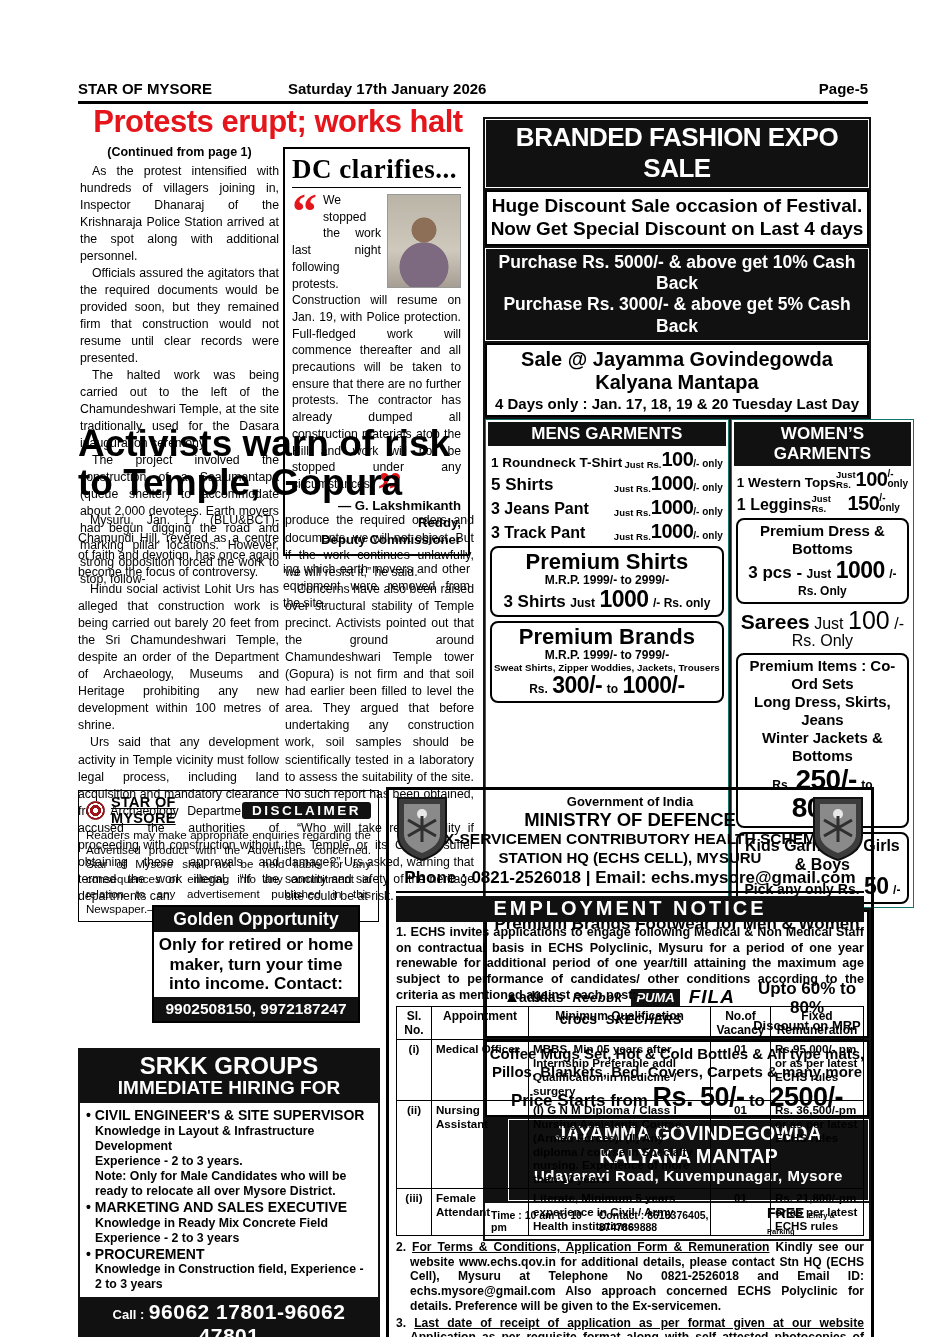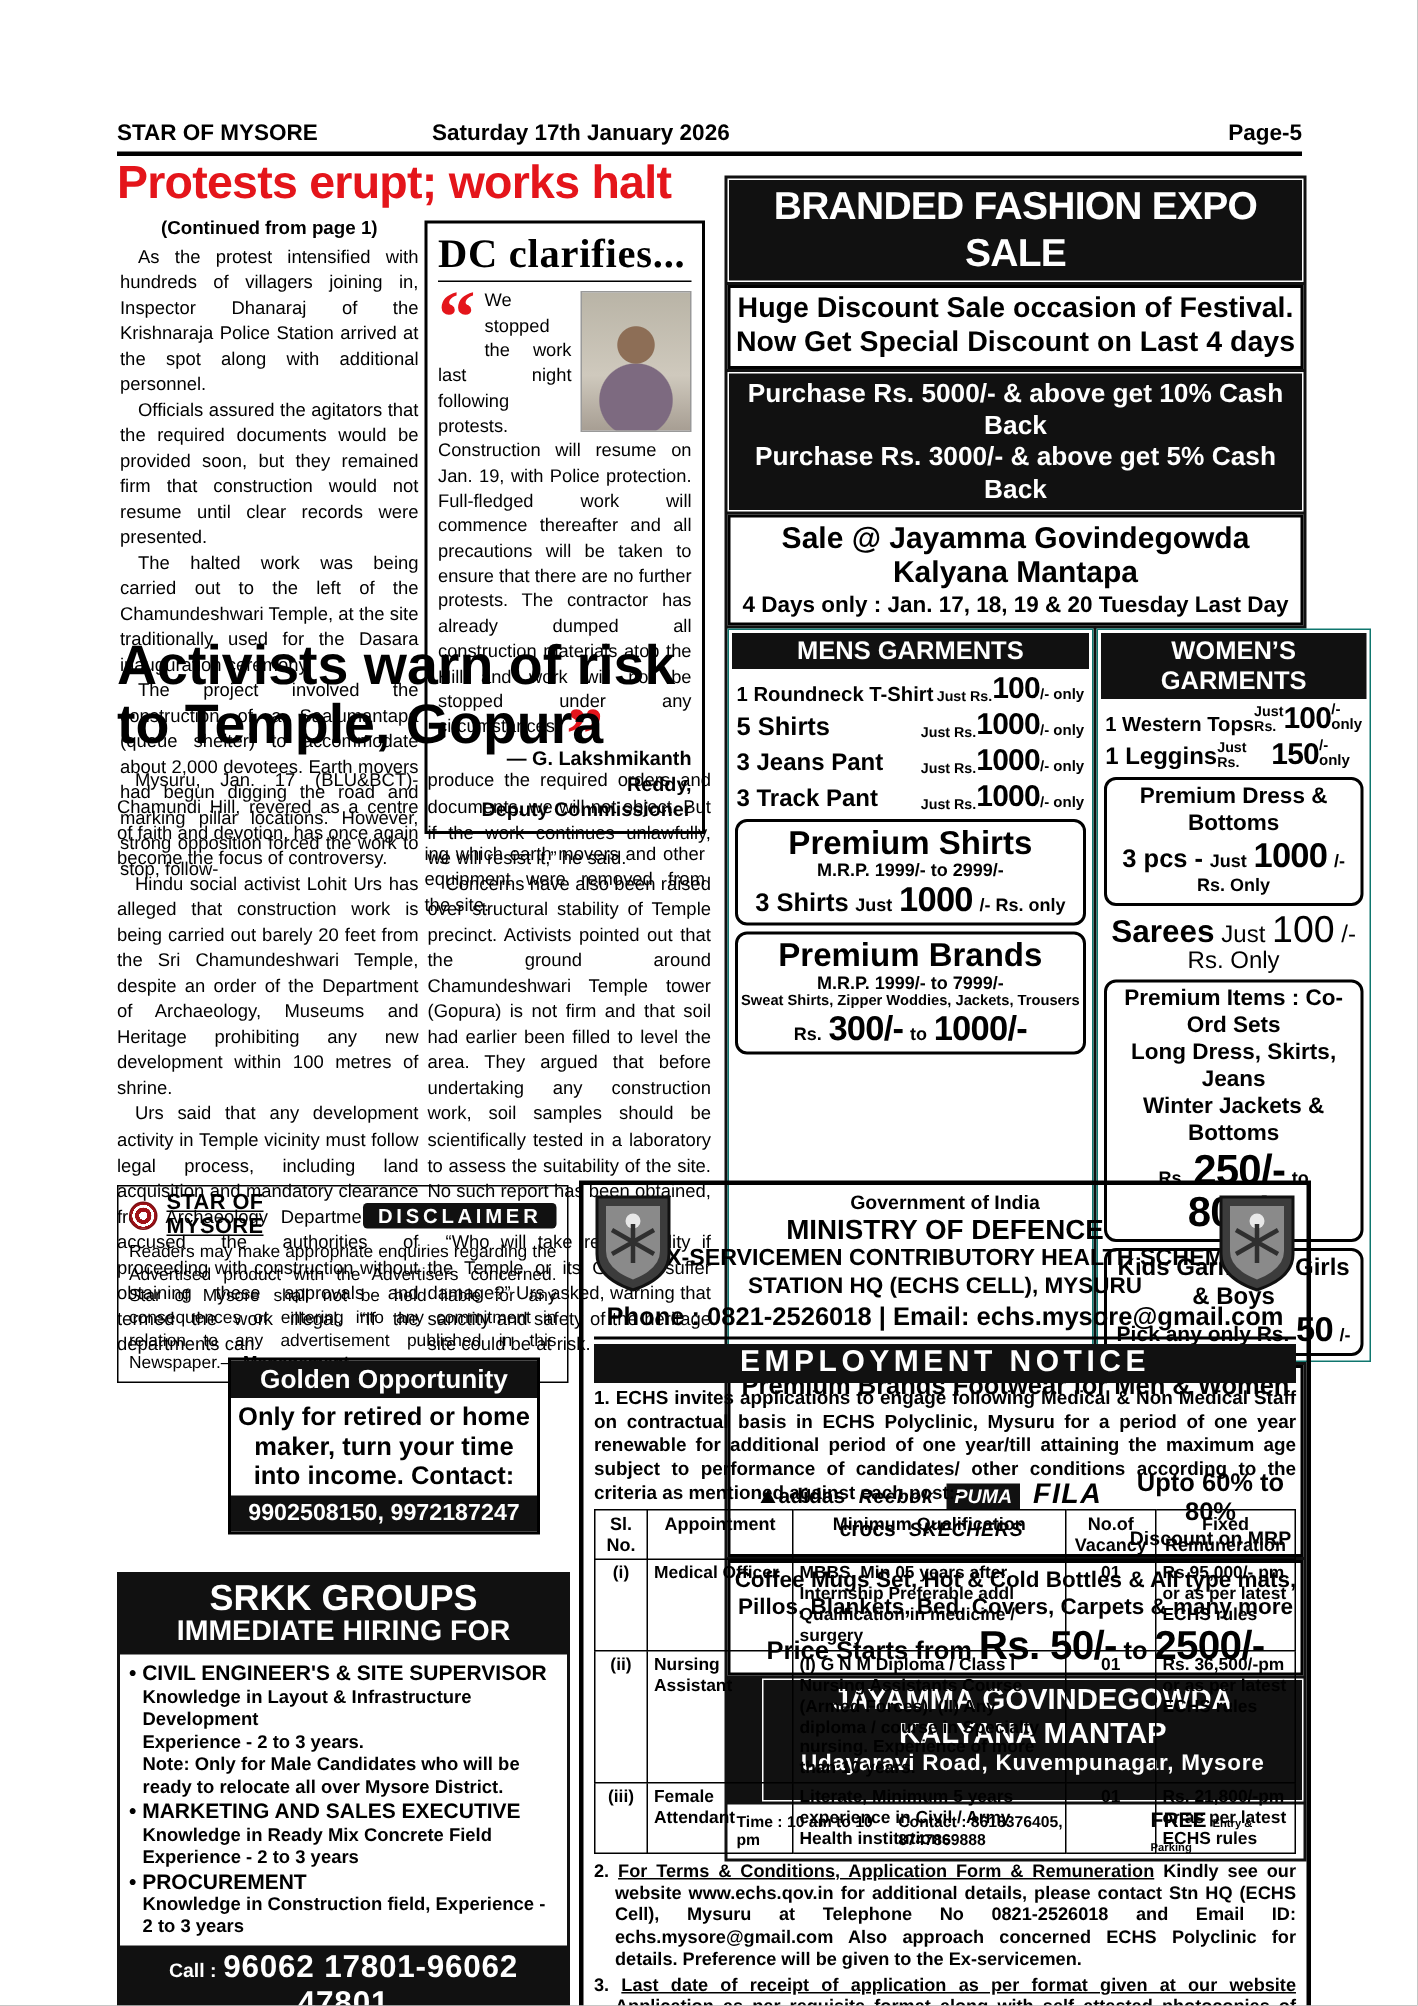--- a/index.html
+++ b/index.html
@@ -7,21 +7,21 @@
         font-family:"Liberation Sans",sans-serif;overflow:hidden;}
   .j{text-align:justify;}
   
   .hdr{position:absolute;left:78px;top:80px;width:790px;display:grid;
        grid-template-columns:210px 1fr 120px;align-items:end;
        border-bottom:3px solid #000;padding-bottom:4px;font-weight:bold;font-size:15px;}
   .hdr .date{text-align:left;}
   .hdr .pg{text-align:right;}
   
   .headline-red{position:absolute;left:78px;top:104px;width:400px;color:#e4151b;
-       font-size:31px;font-weight:bold;letter-spacing:-0.5px;white-space:nowrap;}
+       font-size:31px;font-weight:bold;letter-spacing:-0.5px;white-space:nowrap;text-align:center;}
   .prot-col{position:absolute;left:80px;top:144px;width:199px;font-size:12.3px;line-height:1.38;}
   .prot-col .cont{font-weight:bold;text-align:center;font-size:12.5px;margin-bottom:2px;}
   .prot-col p{margin:0;text-indent:12px;}
   .prot-right{position:absolute;left:283px;top:147px;width:187px;}
   .dc-box{border:2px solid #000;padding:5px 7px 6px;background:#fff;}
   .dc-title{font-family:"Liberation Serif",serif;font-weight:bold;font-size:27px;
        letter-spacing:.5px;margin:0 0 4px 0;border-bottom:1px solid #000;padding-bottom:2px;}
   .dc-quote{font-size:12.2px;line-height:1.37;margin:0;}
   .dc-quote::before{content:"\201C";color:#e4151b;font-family:"Liberation Serif",serif;
        font-weight:bold;font-size:50px;line-height:.55;float:left;margin:6px 6px 0 0;}

